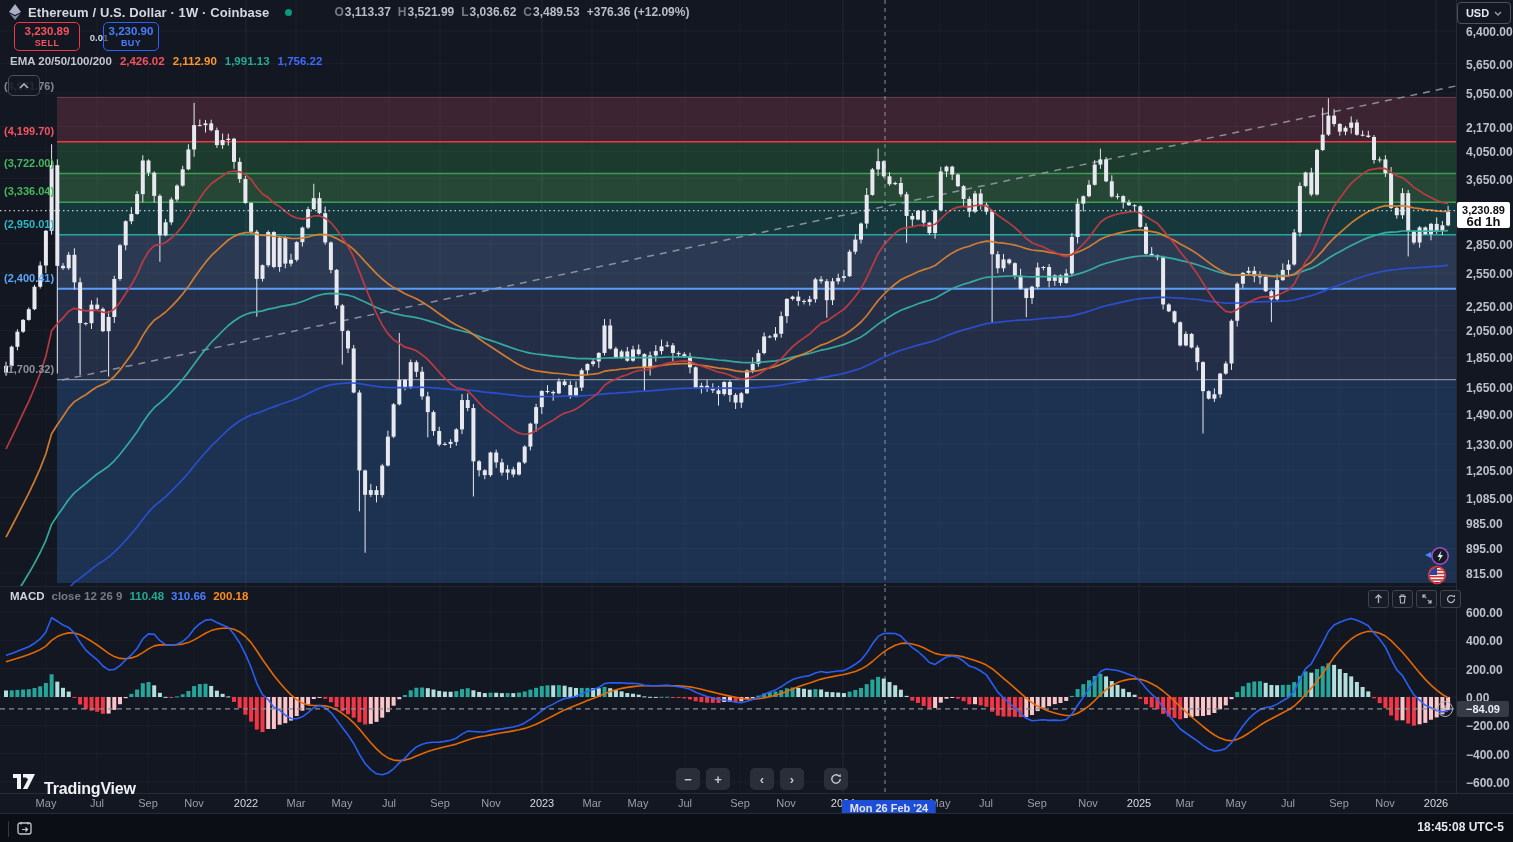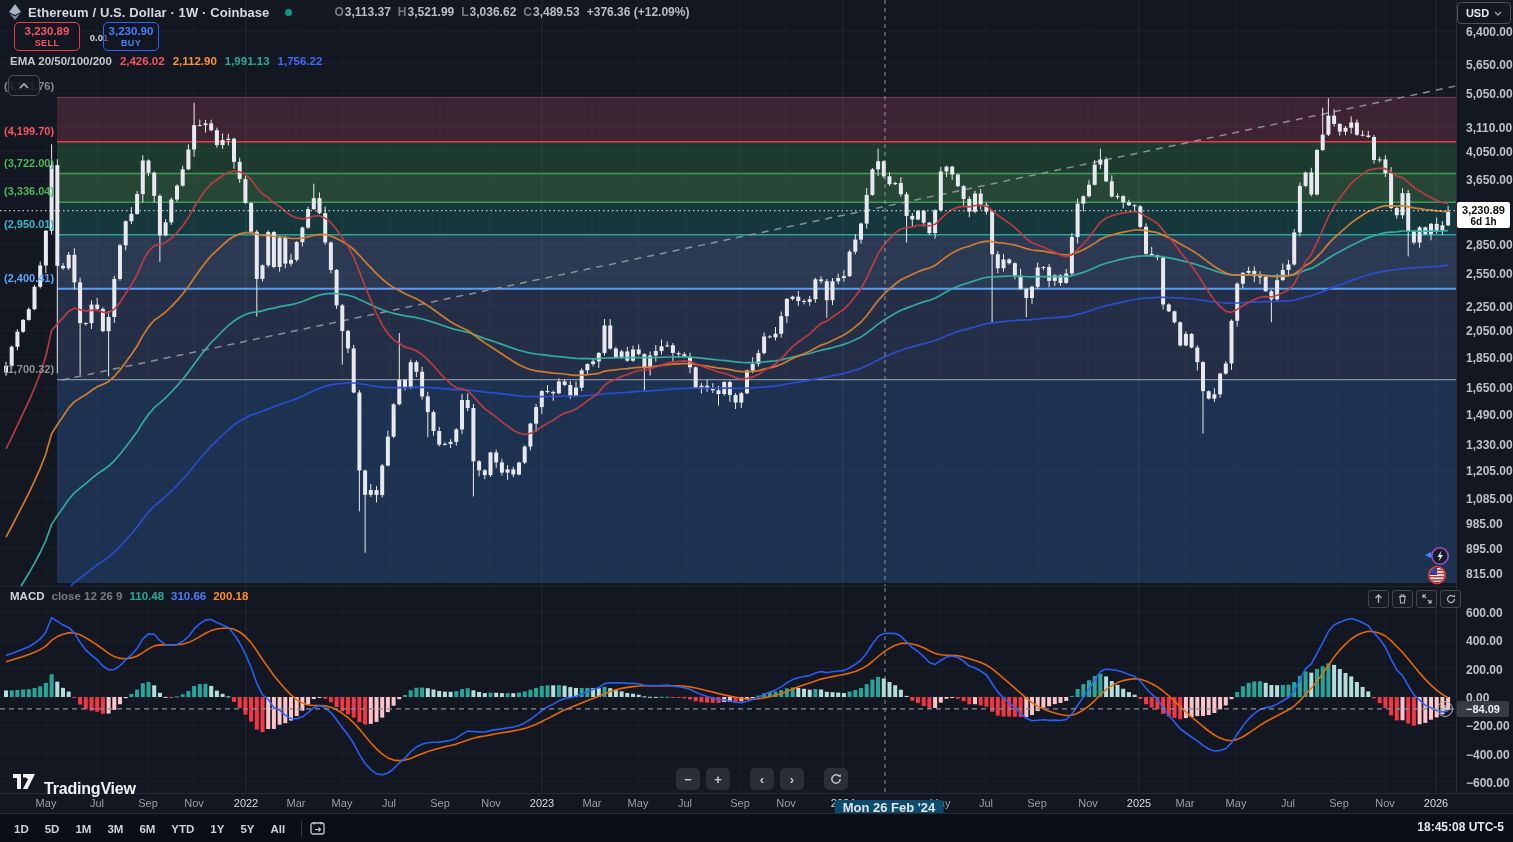--- a/index.html
+++ b/index.html
@@ -25,33 +25,33 @@
   
   .collapse{position:absolute;left:8px;top:75px;width:30px;height:19px;border:1px solid #4d515c;border-radius:5px;background:rgba(19,23,34,.85);display:flex;align-items:center;justify-content:center;cursor:pointer;z-index:6;}
   
   .lvl{position:absolute;left:4px;font-size:11px;font-weight:600;z-index:5;white-space:nowrap;}
   
   .raxis{position:absolute;left:1456px;top:0;width:57px;height:793px;border-left:1px solid #262b36;background:#131722;z-index:4;}
   .raxis .tick{position:absolute;left:9px;color:#bcc0c9;font-size:12px;font-weight:600;white-space:nowrap;}
   .usdbox{position:absolute;left:1457px;top:2px;width:52px;height:20px;border:1px solid #4d515c;border-radius:4px;display:flex;align-items:center;justify-content:center;gap:5px;color:#e6e8ee;font-size:11px;font-weight:700;background:#131722;z-index:6;cursor:pointer;}
   .plabel{position:absolute;left:1457px;width:53px;background:#ffffff;border-radius:2px;color:#0b0d12;text-align:center;z-index:6;padding:2px 0 1px;}
   .plabel .v{font-size:11px;font-weight:700;line-height:12px;}
-  .plabel .cd{font-size:10px;font-weight:600;line-height:11px;}
+  .plabel .cd{font-size:13px;font-weight:600;line-height:11px;}
   .mlabel{position:absolute;left:1457px;width:52px;background:#363a45;border-radius:2px;color:#eceef3;text-align:center;font-size:11px;font-weight:700;padding:2px 0;z-index:6;}
   
   .macdrow{position:absolute;left:10px;top:590px;display:flex;gap:7px;font-size:11.5px;font-weight:600;align-items:center;z-index:5;}
   .macdrow .nm{color:#d1d4dc;}
   .macdrow .pr{color:#787b86;}
   .mbtns{position:absolute;top:590px;left:1368px;display:flex;gap:3px;z-index:6;}
   .mbtn{width:19px;height:16px;border:1px solid #3f434e;border-radius:3px;background:#171b26;display:flex;align-items:center;justify-content:center;cursor:pointer;}
   
   .taxis{position:absolute;left:0;top:793px;width:1513px;height:20px;background:#131722;border-top:1px solid #262b36;z-index:5;}
   .ttick{position:absolute;top:3px;transform:translateX(-50%);font-size:11px;color:#9a9ea8;font-weight:400;cursor:ew-resize;}
   .ttick.year{color:#d9dbe1;}
-  .dtooltip{position:absolute;top:6px;height:15px;background:#0c4a6e;border-radius:3px;color:#e2e4ea;font-size:13px;font-weight:700;display:flex;align-items:center;padding:0 8px;transform:translateX(-50%);z-index:7;white-space:nowrap;}
+  .dtooltip{position:absolute;top:6px;height:15px;background:#1d4ed8;border-radius:3px;color:#e2e4ea;font-size:11px;font-weight:700;display:flex;align-items:center;padding:0 8px;transform:translateX(-50%);z-index:7;white-space:nowrap;}
   
   .tbar{position:absolute;left:0;top:813px;width:1513px;height:29px;background:#0c0e15;border-top:1px solid #262b36;display:flex;align-items:center;z-index:5;}
   .ranges{display:flex;align-items:center;gap:0;margin-left:6px;}
   .rng{color:#cdd0d7;font-size:11.5px;font-weight:700;padding:4px 8px;cursor:pointer;border-radius:3px;}
   .tb-sep{width:1px;height:16px;background:#363a45;margin:0 8px;}
   .clock{position:absolute;right:9px;top:6px;color:#e6e8ee;font-size:12px;font-weight:700;}
   
   .navbtns{position:absolute;left:676px;top:768px;display:flex;gap:6px;z-index:6;}
   .nbtn{width:24px;height:22px;background:#2a2e39;border-radius:5px;display:flex;align-items:center;justify-content:center;color:#c6c9d0;font-size:13px;font-weight:700;cursor:pointer;}
   .nbtn.gap{margin-left:14px;}
@@ -998,21 +998,21 @@
       <div class="lvl" style="color: rgb(69, 184, 90); top: 185.302px;">(3,336.04)</div>
       <div class="lvl" style="color: rgb(45, 183, 196); top: 217.645px;">(2,950.01)</div>
       <div class="lvl" style="color: rgb(90, 167, 247); top: 271.867px;">(2,400.41)</div>
       <div class="lvl" style="color: rgb(139, 144, 154); top: 362.556px;">(1,700.32)</div>
     </div>
 
   <div class="raxis" id="price-axis">
       <div class="tick" style="top: 24.954px;">6,400.00</div>
       <div class="tick" style="top: 57.735px;">5,650.00</div>
       <div class="tick" style="top: 87.2613px;">5,050.00</div>
-      <div class="tick" style="top: 120.527px;">3,110.00</div>
+      <div class="tick" style="top: 120.527px;">2,170.00</div>
       <div class="tick" style="top: 145.298px;">4,050.00</div>
       <div class="tick" style="top: 172.647px;">3,650.00</div>
       <div class="tick" style="top: 237.715px;">2,850.00</div>
       <div class="tick" style="top: 266.968px;">2,550.00</div>
       <div class="tick" style="top: 299.886px;">2,250.00</div>
       <div class="tick" style="top: 324.368px;">2,050.00</div>
       <div class="tick" style="top: 351.367px;">1,850.00</div>
       <div class="tick" style="top: 381.456px;">1,650.00</div>
       <div class="tick" style="top: 408.282px;">1,490.00</div>
       <div class="tick" style="top: 438.158px;">1,330.00</div>
@@ -1149,31 +1149,20 @@
   <div class="logo">
     <svg width="25" height="21" viewBox="0 0 25 21">
       <path d="M1 3h8v15H5V7H1z" fill="#f2f4f8"></path>
       <path d="M11 3h12l-7.5 15h-4.6l6-11.4H11z" fill="#f2f4f8"></path>
       <circle cx="16.6" cy="5.4" r="2.5" fill="#f2f4f8"></circle>
     </svg>
     <span class="txt">TradingView</span>
   </div>
 
   <div class="tbar">
-    <div class="ranges" id="ranges">
-        <div class="rng">1D</div>
-        <div class="rng">5D</div>
-        <div class="rng">1M</div>
-        <div class="rng">3M</div>
-        <div class="rng">6M</div>
-        <div class="rng">YTD</div>
-        <div class="rng">1Y</div>
-        <div class="rng">5Y</div>
-        <div class="rng">All</div>
-      </div>
     <div class="tb-sep"></div>
     <span style="cursor:pointer;display:flex;align-items:center;">
       <svg width="17" height="15" viewBox="0 0 17 15">
           <rect x="1" y="2" width="13" height="11" rx="2" fill="none" stroke="#c3c6cd" stroke-width="1.3"></rect>
           <path d="M4 1v2.5M11 1v2.5" stroke="#c3c6cd" stroke-width="1.3"></path>
           <path d="M5 8.5h5M8.5 6.5L10.5 8.5 8.5 10.5" fill="none" stroke="#c3c6cd" stroke-width="1.2"></path>
         </svg>
     </span>
     <span class="clock">18:45:08 UTC-5</span>
   </div>

